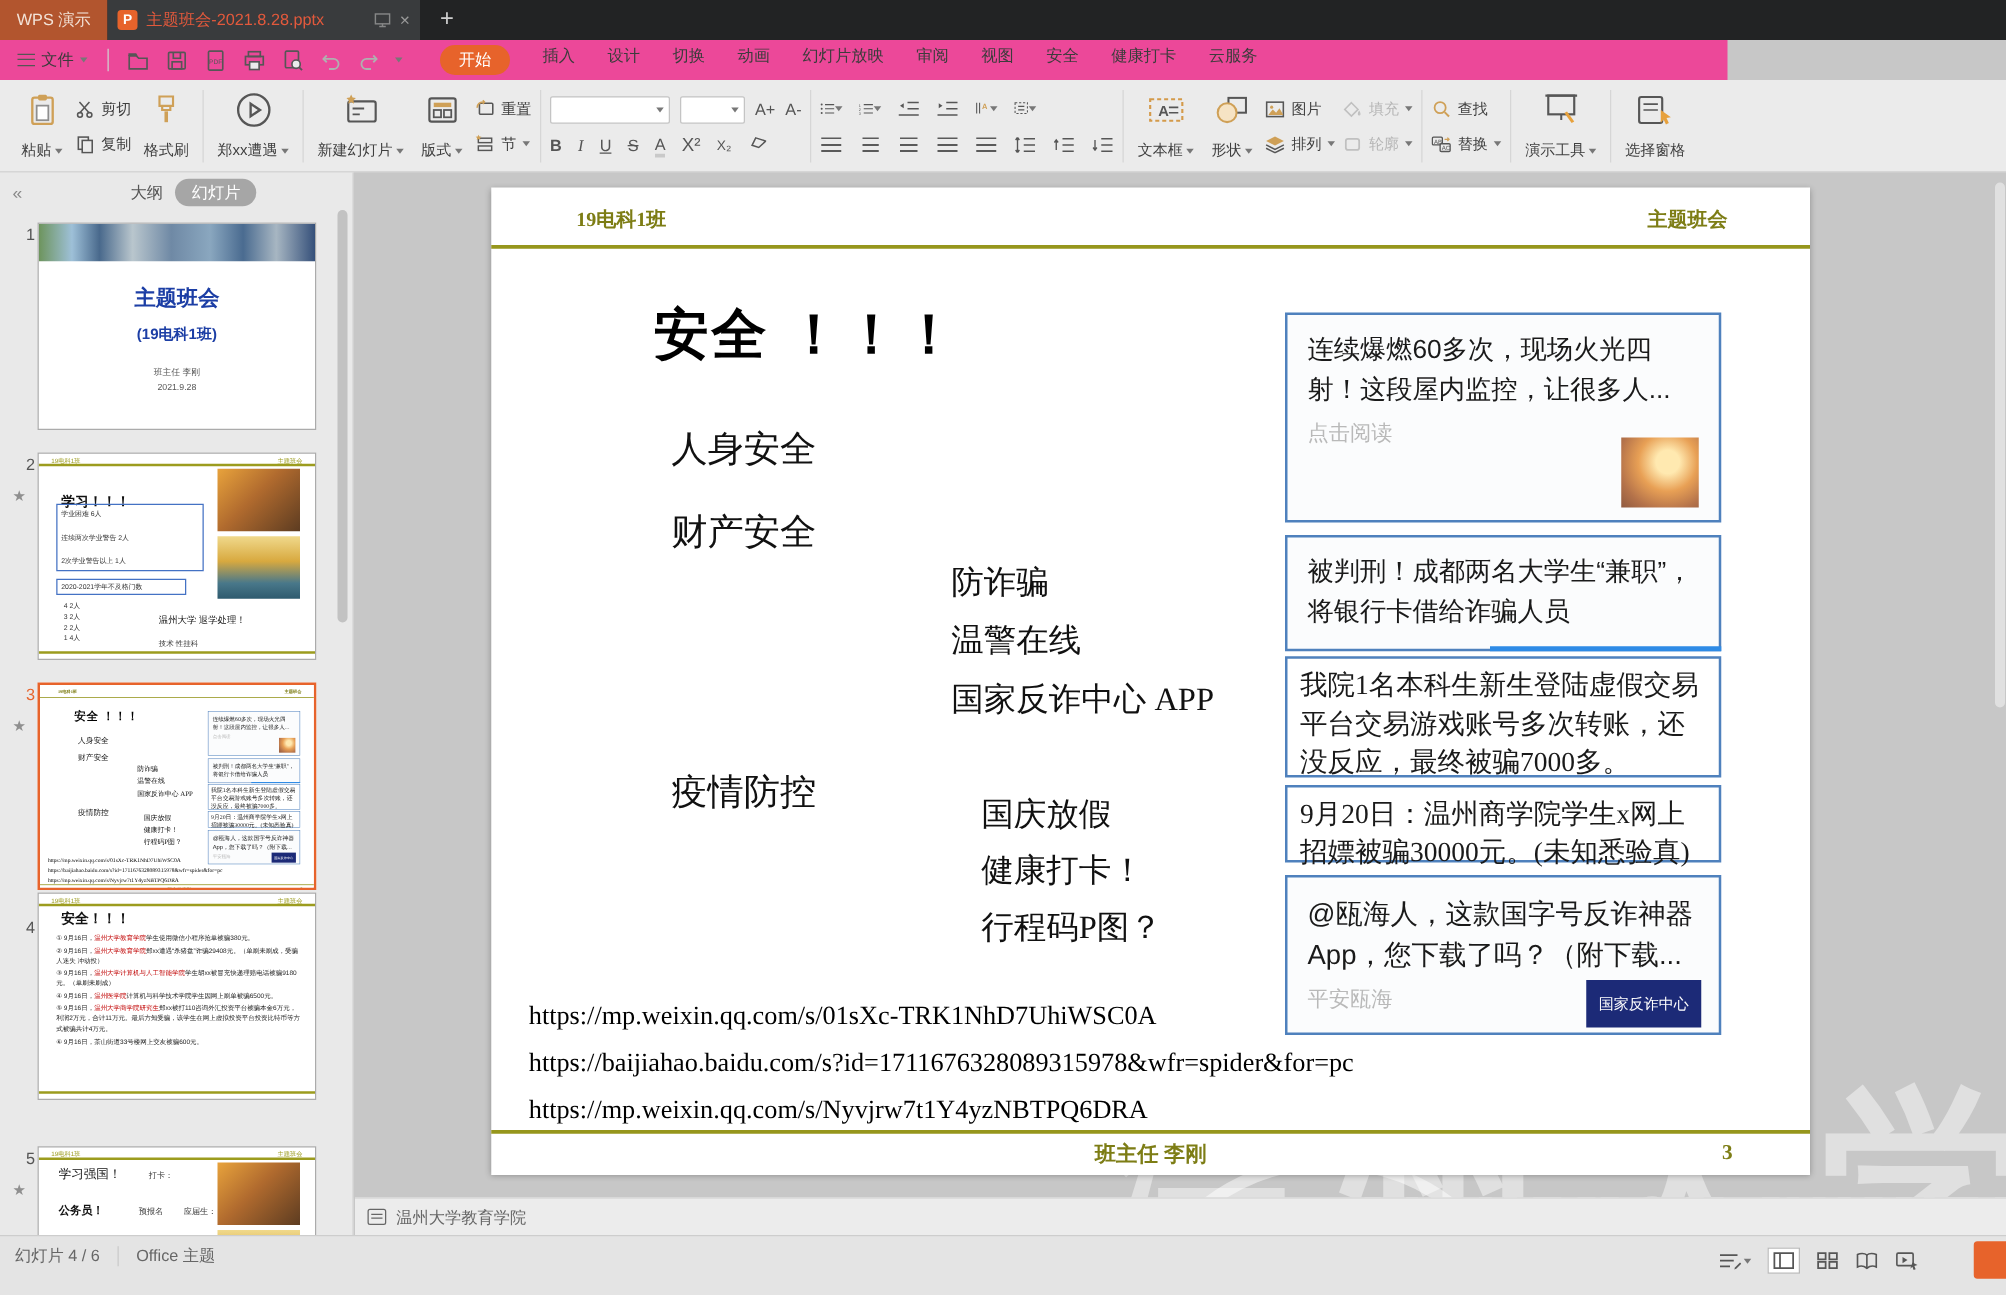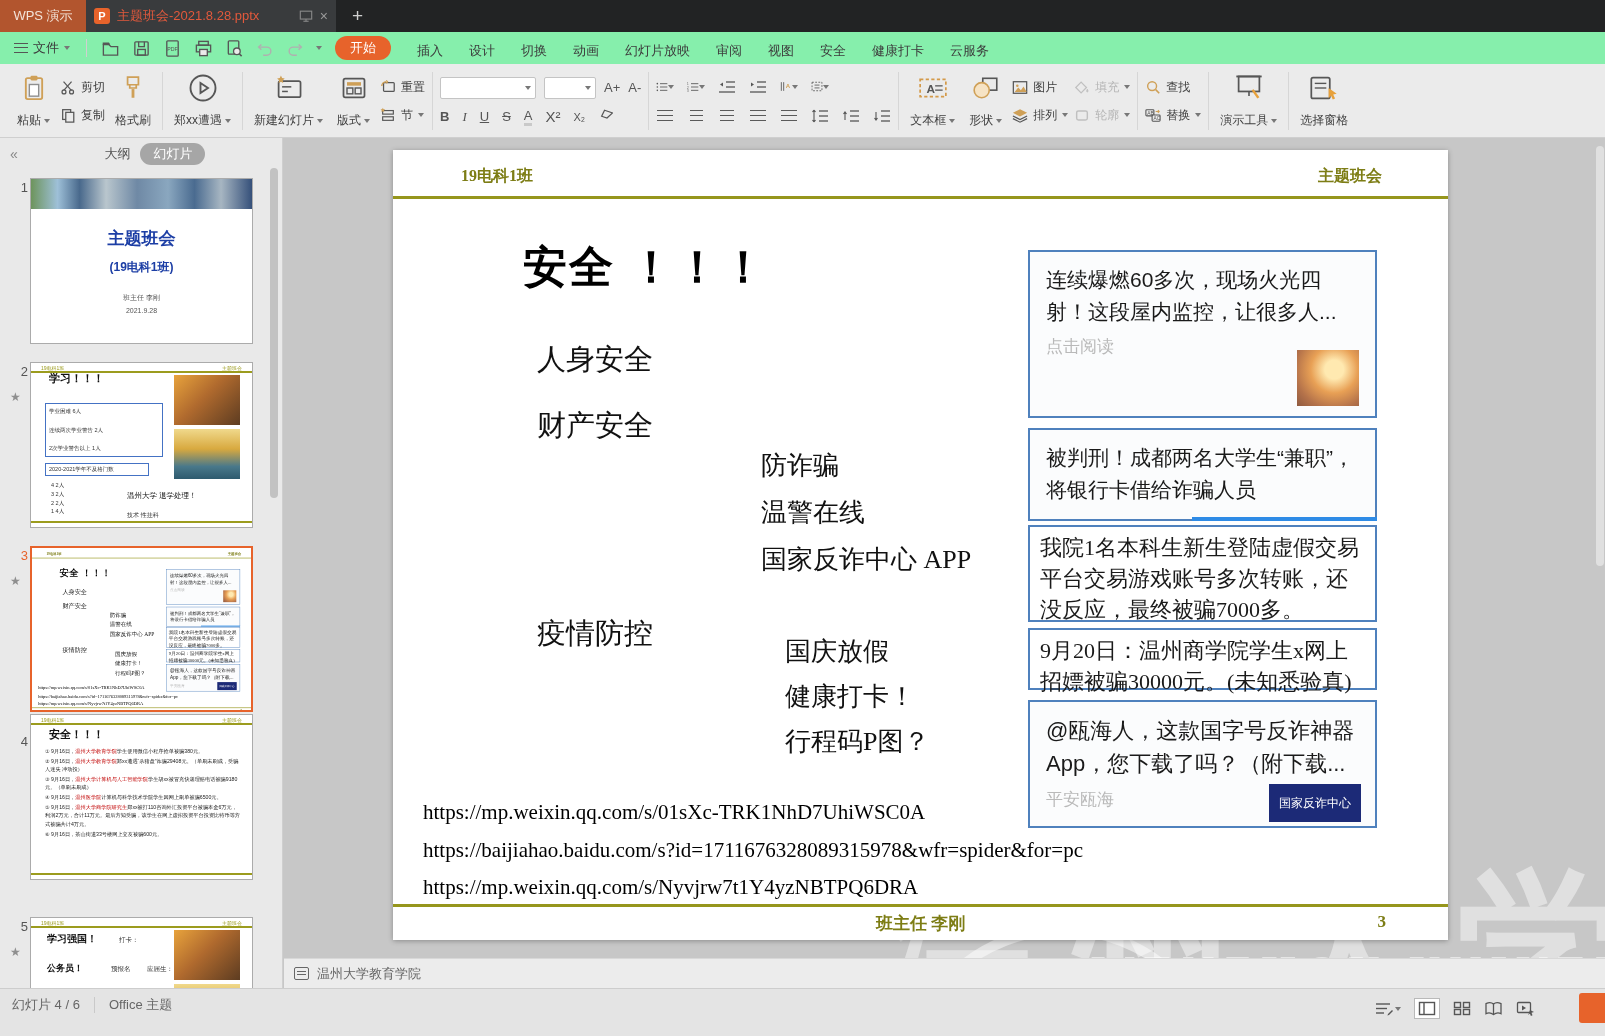--- a/index.html
+++ b/index.html
@@ -11,29 +11,29 @@
   .titlebar { position:absolute; left:0; top:0; width:1605px; height:32px; background:#222324; display:flex; align-items:stretch; }
   .wps-tab { width:86px; background:#b2552e; color:#f3e3d8; font-size:13px; display:flex; align-items:center; justify-content:center; }
   .doc-tab { width:250px; background:#393b3d; display:flex; align-items:center; gap:7px; padding:0 8px; }
   .doc-icon { width:16px; height:16px; border-radius:3px; background:#e7632b; color:#fff; font-size:11px; font-weight:bold; display:flex; align-items:center; justify-content:center; }
   .doc-title { color:#e2593c; font-size:13px; white-space:nowrap; overflow:hidden; flex:1; }
   .tb-ic { width:14px; height:14px; opacity:.8; }
   .tb-x { color:#9a9a9a; font-size:14px; line-height:14px; }
   .newtab { color:#cfcfcf; font-size:19px; padding:0 16px; display:flex; align-items:center; }
 
   
-  .menubar { position:absolute; left:0; top:32px; width:1605px; height:32px; background:#86efac; display:flex; align-items:center; font-size:13px; color:#3c3c3c; }
+  .menubar { position:absolute; left:0; top:32px; width:1382px; height:32px; background:#ec4899; display:flex; align-items:center; font-size:13px; color:#3c3c3c; }
   .file-btn { display:flex; align-items:center; gap:5px; padding:0 10px 0 14px; }
   .hamb { width:14px; height:10px; border-top:1.5px solid #555; border-bottom:1.5px solid #555; position:relative; }
   .hamb:before { content:""; position:absolute; left:0; right:0; top:3.2px; border-top:1.5px solid #555; }
   .vdiv { width:1px; height:18px; background:#d0d0d0; margin:0 6px; }
   .qat { display:flex; align-items:center; gap:12px; padding:0 8px; }
   .qat svg { display:block; }
   .caret { width:0; height:0; border-left:3.5px solid transparent; border-right:3.5px solid transparent; border-top:4px solid #777; display:inline-block; }
-  .menu-tabs { display:flex; align-items:flex-end; gap:26px; margin-left:5px; }
+  .menu-tabs { display:flex; align-items:flex-start; gap:26px; margin-left:22px; }
   .menu-tab { cursor:default; }
   .menu-tab.pill { background:#e7632b; color:#fff; border-radius:12px; padding:3px 15px; }
 
   
   .ribbon { position:absolute; left:0; top:64px; width:1605px; height:74px; background:#ebebeb; border-bottom:1px solid #cfcfcf; display:flex; align-items:stretch; padding:5px 4px 4px 6px; font-size:12px; color:#3f3f3f; }
   .rgroup { display:flex; align-items:center; gap:6px; padding:0 7px; }
   .rdiv { width:1px; background:#d6d6d6; margin:3px 0; }
   .bigbtn { display:flex; flex-direction:column; align-items:center; justify-content:space-between; padding:4px 4px; height:100%; }
   .bigbtn .bicon { height:30px; display:flex; align-items:center; }
   .blabel { display:flex; align-items:center; gap:3px; white-space:nowrap; }
@@ -70,35 +70,35 @@
     background:linear-gradient(90deg,#6d945c 0%,#9ec0d8 12%,#49698c 22%,#b9c6cd 34%,#6f89a5 48%,#8aa7bf 62%,#4a6b90 74%,#a7b6c2 86%,#35507a 100%); }
   .t1-title { position:absolute; top:48px; width:100%; text-align:center; color:#1c3ea5; font-weight:bold; font-size:17px; }
   .t1-sub { position:absolute; top:80px; width:100%; text-align:center; color:#1c3ea5; font-weight:bold; font-size:12px; }
   .t1-l1 { position:absolute; top:114px; width:100%; text-align:center; color:#555; font-size:7px; }
   .t1-l2 { position:absolute; top:128px; width:100%; text-align:center; color:#555; font-size:7px; }
 
   
   .photo { position:absolute; width:66px; height:50px; }
   .photo.a { background:linear-gradient(135deg,#e8a33c 0%,#b06a2e 45%,#5d3c21 100%); }
   .photo.b { background:linear-gradient(180deg,#f0d98c 0%,#d8a93f 40%,#49788a 75%,#2e5a6e 100%); }
-  .t2-title { position:absolute; left:18px; top:8px; font-weight:bold; font-size:11px; color:#111; }
+  .t2-title { position:absolute; left:18px; top:31px; font-weight:bold; font-size:11px; color:#111; }
   .t2-box1 { position:absolute; left:14px; top:40px; width:118px; height:54px; border:1px solid #4472c4; font-size:5.5px; color:#333; padding:4px 3px; display:flex; flex-direction:column; justify-content:space-between; }
   .t2-box2 { position:absolute; left:14px; top:100px; width:104px; height:13px; border:1px solid #4472c4; font-size:5.5px; color:#333; padding:2px 3px; }
   .t2-list { position:absolute; left:20px; top:118px; font-size:5.5px; color:#333; line-height:1.6; }
   .t2-warn { position:absolute; left:96px; top:128px; font-size:7.5px; color:#111; }
   .t2-note { position:absolute; left:96px; top:148px; font-size:6px; color:#333; }
 
   
   .t4-title { position:absolute; left:18px; top:12px; font-weight:bold; font-size:11px; color:#111; }
   .t4-items { position:absolute; left:14px; top:32px; width:196px; font-size:5.2px; line-height:1.55; color:#222; }
   .t4-items .it { margin-bottom:2px; }
   .red { color:#c00000; }
 
   
-  .t5-title { position:absolute; left:16px; top:14px; font-weight:bold; font-size:10px; color:#111; }
+  .t5-title { position:absolute; left:16px; top:14px; font-weight:normal; font-size:10px; color:#111; }
   .t5-daka { position:absolute; left:88px; top:18px; font-size:6.5px; color:#333; }
   .t5-gwy { position:absolute; left:16px; top:44px; font-weight:bold; font-size:9px; color:#111; }
   .t5-l1 { position:absolute; left:80px; top:47px; font-size:6.5px; color:#333; }
   .t5-l2 { position:absolute; left:116px; top:47px; font-size:6.5px; color:#333; }
 
   
   .mainarea { position:absolute; left:283px; top:138px; width:1322px; height:820px; background:#c7c7c7; overflow:hidden; }
   .wm-chars { position:absolute; left:595px; top:700px; font-family:"Liberation Serif","DejaVu Serif",serif; font-weight:bold; font-size:165px; letter-spacing:28px; color:rgba(255,255,255,.45); white-space:nowrap; z-index:0; }
   .wm-seal { position:absolute; left:615px; top:787px; width:330px; height:330px; border-radius:50%; border:10px solid rgba(255,255,255,.5); z-index:0; }
   .wm-seal:before { content:""; position:absolute; left:28px; top:28px; right:28px; bottom:28px; border-radius:50%; border:3px solid rgba(255,255,255,.5); }

